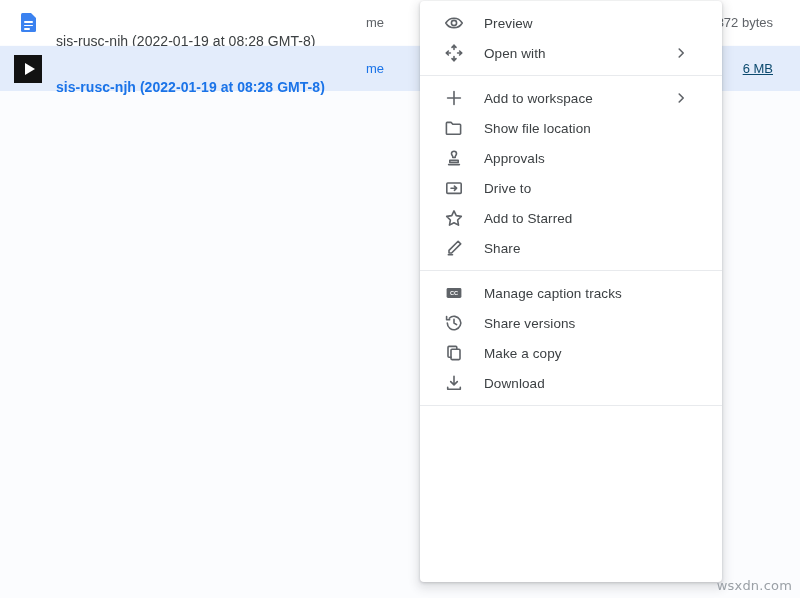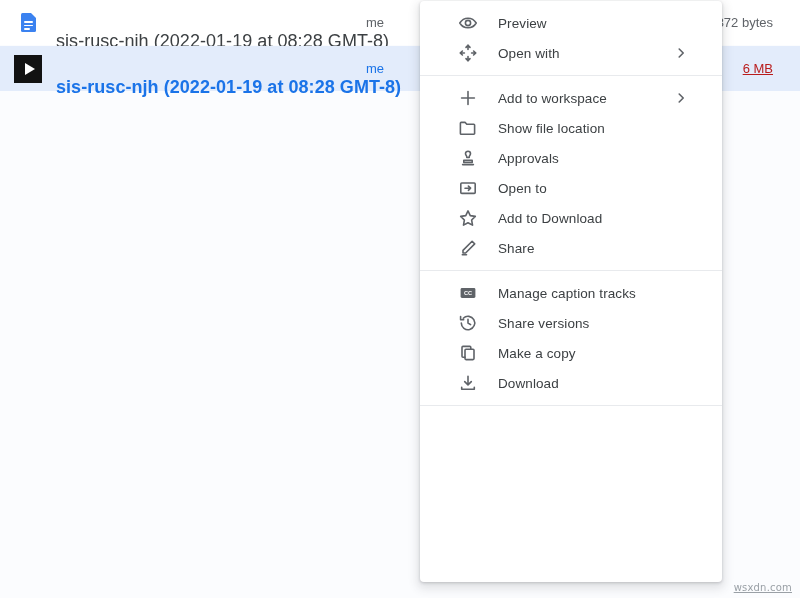--- a/index.html
+++ b/index.html
@@ -91,21 +91,21 @@
   }
   .video-icon .tri {
     width: 0; height: 0;
     border-left: 10px solid #ffffff;
     border-top: 6.5px solid transparent;
     border-bottom: 6.5px solid transparent;
     margin-left: 3px;
   }
 
   .row-name {
-    font-size: 18px;
+    font-size: 14px;
     letter-spacing: 0.05px;
     white-space: nowrap;
     margin-top: 37px;
   }
   .row-0 .row-name { color: #3c4043; font-weight: 500; }
   .row-1 .row-name { color: #1a73e8; font-weight: 700; }
 
   .row-owner {
     position: absolute;
     left: 342px;
@@ -115,37 +115,37 @@
   .row-0 .row-owner { color: #5f6368; }
   .row-1 .row-owner { color: #1a73e8; }
 
   .row-size {
     position: absolute;
     right: 27px;
     font-size: 13px;
     text-align: right;
   }
   .row-0 .row-size { color: #5f6368; }
-  .row-1 .row-size { color: #b91c1c; text-decoration: underline; }
+  .row-1 .row-size { color: #0c4a6e; text-decoration: underline; }
 
   
   #context-menu {
     position: absolute;
     left: 420px;
     top: 1px;
     width: 302px;
     height: 581px;
     background: #ffffff;
     border-radius: 4px;
     box-shadow: 0 1px 3px rgba(60,64,67,0.24), 0 4px 10px 3px rgba(60,64,67,0.13);
     box-sizing: border-box;
     padding: 7px 0 7px 0;
     overflow: hidden;
   }
-  .menu-section { padding: 0; margin-left: 14px; }
+  .menu-section { padding: 0; }
   .menu-divider {
     height: 1px;
     background: #e8eaed;
     margin: 7px 0 7px 0;
   }
   .menu-item {
     height: 30px;
     display: flex;
     align-items: center;
     position: relative;
@@ -183,25 +183,24 @@
     color: #5f6368;
     display: flex;
     align-items: center;
   }
 
   
   #watermark {
     position: absolute;
     right: 8px;
     bottom: 5px;
-    font-size: 10px;
+    font-size: 13px;
     color: #9aa0a6;
     letter-spacing: 0.2px;
     font-family: "DejaVu Sans", sans-serif;
-    text-decoration: underline;
   }
 </style>
 </head>
 <body>
 
 <div id="file-list">
 
   <div class="file-row row-0">
     <div class="row-icon-wrap">
       <div class="doc-icon">
@@ -288,29 +287,29 @@
         </span>
         <span class="mi-label">Approvals</span>
       </div>
       <div class="menu-item">
         <span class="mi-icon">
           <svg width="20" height="20" viewBox="0 0 20 20">
             <rect x="2.8" y="5" width="14.4" height="10.4" rx="1" stroke="currentColor" fill="none" stroke-width="1.6" stroke-linecap="round" stroke-linejoin="round"></rect>
             <path stroke="currentColor" fill="none" stroke-width="1.6" stroke-linecap="round" stroke-linejoin="round" d="M7 10.2h5.4M10.4 8.1l2.2 2.1-2.2 2.1"></path>
           </svg>
         </span>
-        <span class="mi-label">Open to</span>
+        <span class="mi-label">Drive to</span>
       </div>
       <div class="menu-item">
         <span class="mi-icon">
           <svg width="20" height="20" viewBox="0 0 20 20">
             <path stroke="currentColor" fill="none" stroke-width="1.6" stroke-linecap="round" stroke-linejoin="round" d="m10 2.9 2.25 4.74 5.05.72-3.65 3.66.86 5.1L10 14.7l-4.51 2.42.86-5.1L2.7 8.36l5.05-.72Z"></path>
           </svg>
         </span>
-        <span class="mi-label">Add to Download</span>
+        <span class="mi-label">Add to Starred</span>
       </div>
       <div class="menu-item">
         <span class="mi-icon">
           <svg width="20" height="20" viewBox="0 0 20 20">
             <path stroke="currentColor" fill="none" stroke-width="1.6" stroke-linecap="round" stroke-linejoin="round" d="M14.1 3.3 16.7 5.9 7.6 15H5v-2.6Z"></path>
             <path stroke="currentColor" fill="none" stroke-width="1.6" stroke-linecap="round" stroke-linejoin="round" d="M4.3 16.7h4.2"></path>
           </svg>
         </span>
         <span class="mi-label">Share</span>
       </div>

